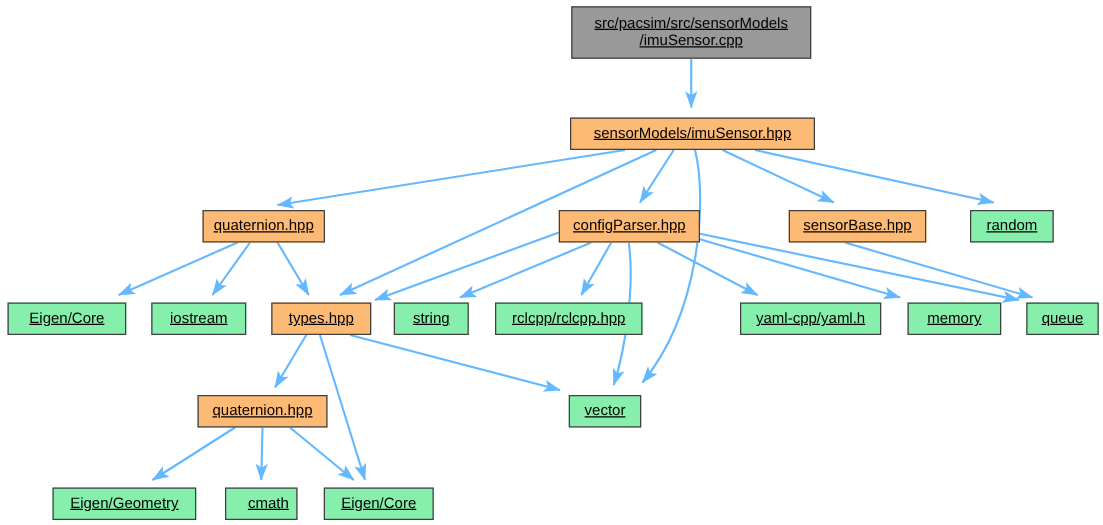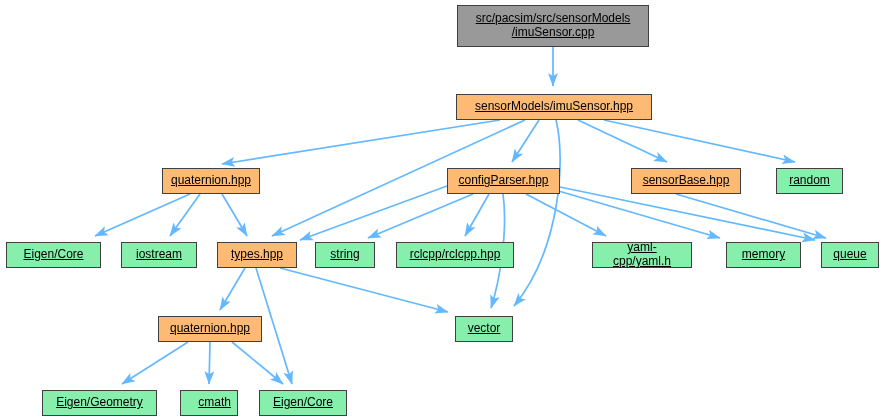--- a/index.html
+++ b/index.html
@@ -89,21 +89,21 @@
       <div class="node-box fill-white" style="left: 456px; top: 94px; width: 196px; height: 26px; border-color: rgb(64, 64, 64);"><span class="node-label">sensorModels/imuSensor.hpp</span></div>
       <div class="node-box fill-white" style="left: 162px; top: 168px; width: 98px; height: 26px; border-color: rgb(64, 64, 64);"><span class="node-label">quaternion.hpp</span></div>
       <div class="node-box fill-white" style="left: 447px; top: 168px; width: 113px; height: 26px; border-color: rgb(64, 64, 64);"><span class="node-label">configParser.hpp</span></div>
       <div class="node-box fill-white" style="left: 631px; top: 168px; width: 110px; height: 26px; border-color: rgb(64, 64, 64);"><span class="node-label">sensorBase.hpp</span></div>
       <div class="node-box fill-grey" style="left: 776px; top: 168px; width: 67px; height: 26px; border-color: rgb(64, 64, 64);"><span class="node-label">random</span></div>
       <div class="node-box fill-grey" style="left: 6px; top: 242px; width: 95px; height: 26px; border-color: rgb(64, 64, 64);"><span class="node-label">Eigen/Core</span></div>
       <div class="node-box fill-grey" style="left: 121px; top: 242px; width: 76px; height: 26px; border-color: rgb(64, 64, 64);"><span class="node-label">iostream</span></div>
       <div class="node-box fill-white" style="left: 217px; top: 242px; width: 80px; height: 26px; border-color: rgb(64, 64, 64);"><span class="node-label">types.hpp</span></div>
       <div class="node-box fill-grey" style="left: 315px; top: 242px; width: 60px; height: 26px; border-color: rgb(64, 64, 64);"><span class="node-label">string</span></div>
       <div class="node-box fill-grey" style="left: 396px; top: 242px; width: 118px; height: 26px; border-color: rgb(64, 64, 64);"><span class="node-label">rclcpp/rclcpp.hpp</span></div>
-      <div class="node-box fill-grey" style="left: 592px; top: 242px; width: 100px; height: 26px; border-color: rgb(64, 64, 64);"><span class="node-label">yaml-cpp/yaml.h</span></div>
+      <div class="node-box fill-grey" style="left: 592px; top: 242px; width: 113px; height: 26px; border-color: rgb(64, 64, 64);"><span class="node-label">yaml-cpp/yaml.h</span></div>
       <div class="node-box fill-grey" style="left: 726px; top: 242px; width: 75px; height: 26px; border-color: rgb(64, 64, 64);"><span class="node-label">memory</span></div>
       <div class="node-box fill-grey" style="left: 821px; top: 242px; width: 58px; height: 26px; border-color: rgb(64, 64, 64);"><span class="node-label">queue</span></div>
       <div class="node-box fill-white" style="left: 158px; top: 316px; width: 104px; height: 26px; border-color: rgb(64, 64, 64);"><span class="node-label">quaternion.hpp</span></div>
       <div class="node-box fill-grey" style="left: 455px; top: 316px; width: 58px; height: 26px; border-color: rgb(64, 64, 64);"><span class="node-label">vector</span></div>
       <div class="node-box fill-grey" style="left: 42px; top: 390px; width: 115px; height: 26px; border-color: rgb(64, 64, 64); text-align: right;"><span class="node-label">Eigen/Geometry</span></div>
       <div class="node-box fill-grey" style="left: 180px; top: 390px; width: 58px; height: 26px; border-color: rgb(64, 64, 64); justify-content: flex-end;"><span class="node-label">cmath</span></div>
       <div class="node-box fill-grey" style="left: 259px; top: 390px; width: 88px; height: 26px; border-color: rgb(64, 64, 64);"><span class="node-label">Eigen/Core</span></div>
     </div>
 </div>
 

